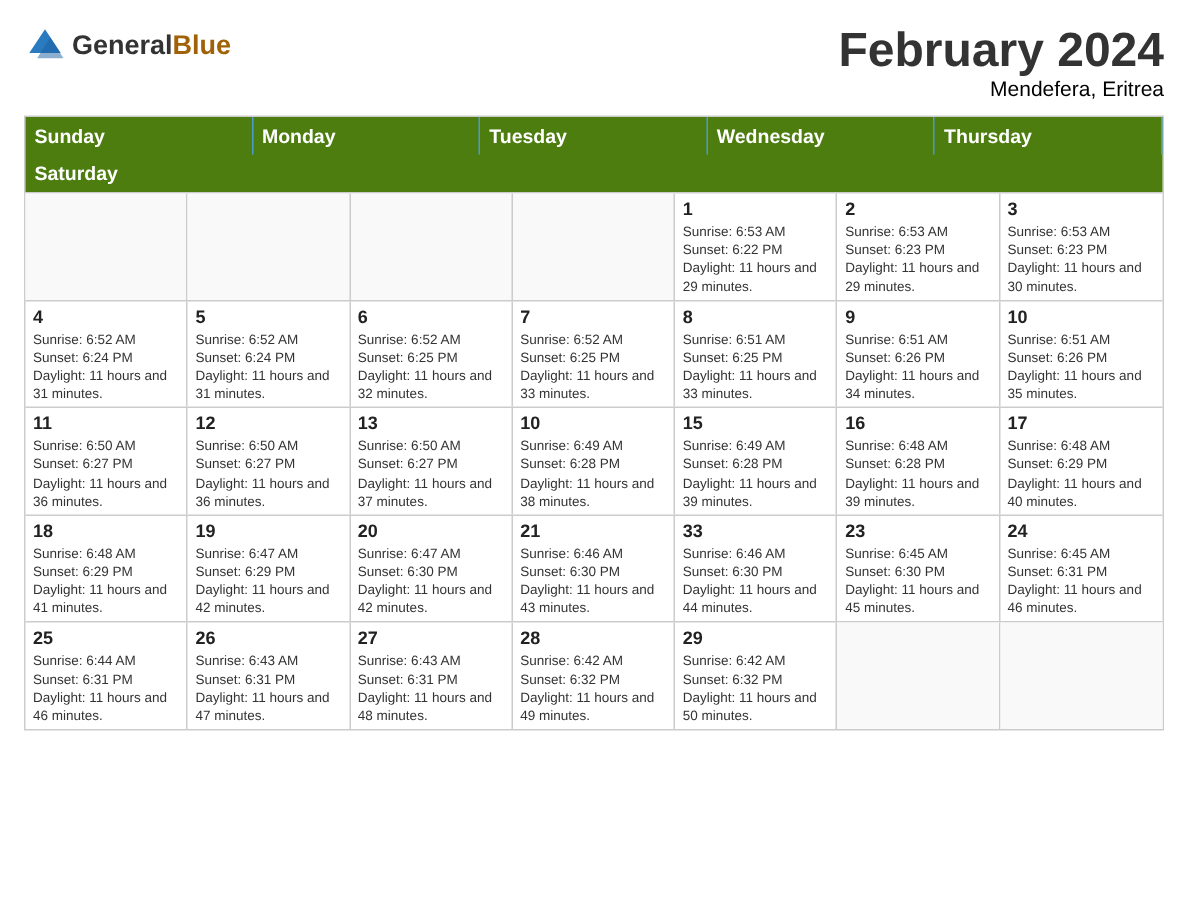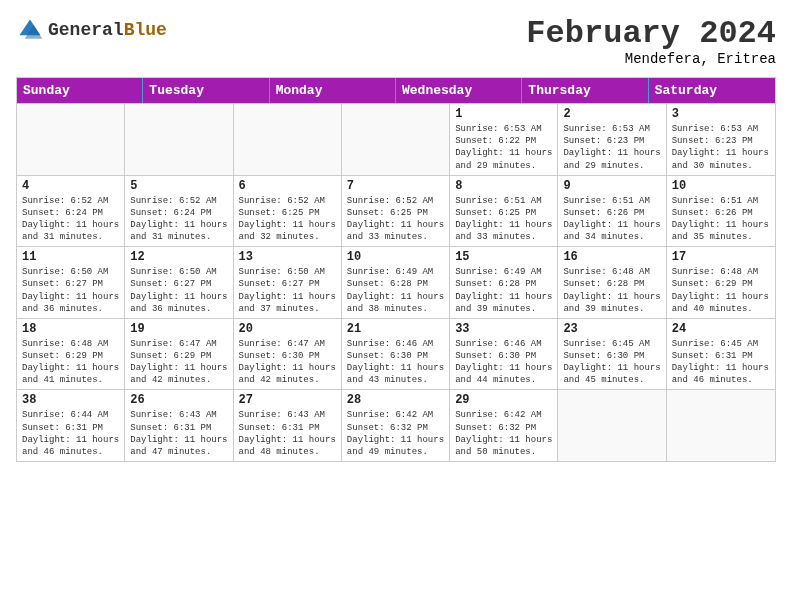--- a/index.html
+++ b/index.html
@@ -9,21 +9,20 @@
       width: 792px;
       height: 612px;
       overflow: hidden;
     }
     .page {
       width: 792px;
       height: 434px;
       padding: 16px 16px 10px 16px;
       display: flex;
       flex-direction: column;
-      font-family: Liberation Mono, monospace;
     }
     .header {
       display: flex;
       justify-content: space-between;
       align-items: flex-start;
       margin-bottom: 10px;
     }
     .logo {
       display: flex;
       align-items: center;
@@ -55,22 +54,22 @@
       color: #000000;
     }
     .calendar {
       flex: 1;
       display: flex;
       flex-direction: column;
       border: 1px solid #ccc;
     }
     .cal-header {
       display: grid;
-      grid-template-columns: repeat(6, 1fr);
-      background: #a21caf;
+      grid-template-columns: repeat(5, 1fr);
+      background: #4d7c0f;
     }
     .cal-header-cell {
       color: #fff;
       font-size: 13px;
       font-weight: bold;
       padding: 5px 6px;
       border-right: 1px solid #4a9ad4;
       text-align: left;
     }
     .cal-header-cell:last-child { border-right: none; }
@@ -127,22 +126,22 @@
     </div>
     <div class="title-block">
       <div class="month-year">February 2024</div>
       <div class="location">Mendefera, Eritrea</div>
     </div>
   </div>
 
   <div class="calendar">
     <div class="cal-header">
     <div class="cal-header-cell">Sunday</div>
+        <div class="cal-header-cell">Monday</div>
         <div class="cal-header-cell">Tuesday</div>
-        <div class="cal-header-cell">Monday</div>
         <div class="cal-header-cell">Wednesday</div>
         <div class="cal-header-cell">Thursday</div>
         <div class="cal-header-cell">Saturday</div>
       </div>
     <div class="cal-body">
     <div class="cal-row">
           <div class="cal-cell empty"></div>
           <div class="cal-cell empty"></div>
           <div class="cal-cell empty"></div>
           <div class="cal-cell empty"></div>
@@ -244,21 +243,21 @@
             <div class="cell-day">23</div>
             <div class="cell-info">Sunrise: 6:45 AM<br>Sunset: 6:30 PM<br>Daylight: 11 hours and 45 minutes.</div>
           </div>
           <div class="cal-cell">
             <div class="cell-day">24</div>
             <div class="cell-info">Sunrise: 6:45 AM<br>Sunset: 6:31 PM<br>Daylight: 11 hours and 46 minutes.</div>
           </div>
         </div>
         <div class="cal-row">
           <div class="cal-cell">
-            <div class="cell-day">38</div>
+            <div class="cell-day">25</div>
             <div class="cell-info">Sunrise: 6:44 AM<br>Sunset: 6:31 PM<br>Daylight: 11 hours and 46 minutes.</div>
           </div>
           <div class="cal-cell">
             <div class="cell-day">26</div>
             <div class="cell-info">Sunrise: 6:43 AM<br>Sunset: 6:31 PM<br>Daylight: 11 hours and 47 minutes.</div>
           </div>
           <div class="cal-cell">
             <div class="cell-day">27</div>
             <div class="cell-info">Sunrise: 6:43 AM<br>Sunset: 6:31 PM<br>Daylight: 11 hours and 48 minutes.</div>
           </div>

